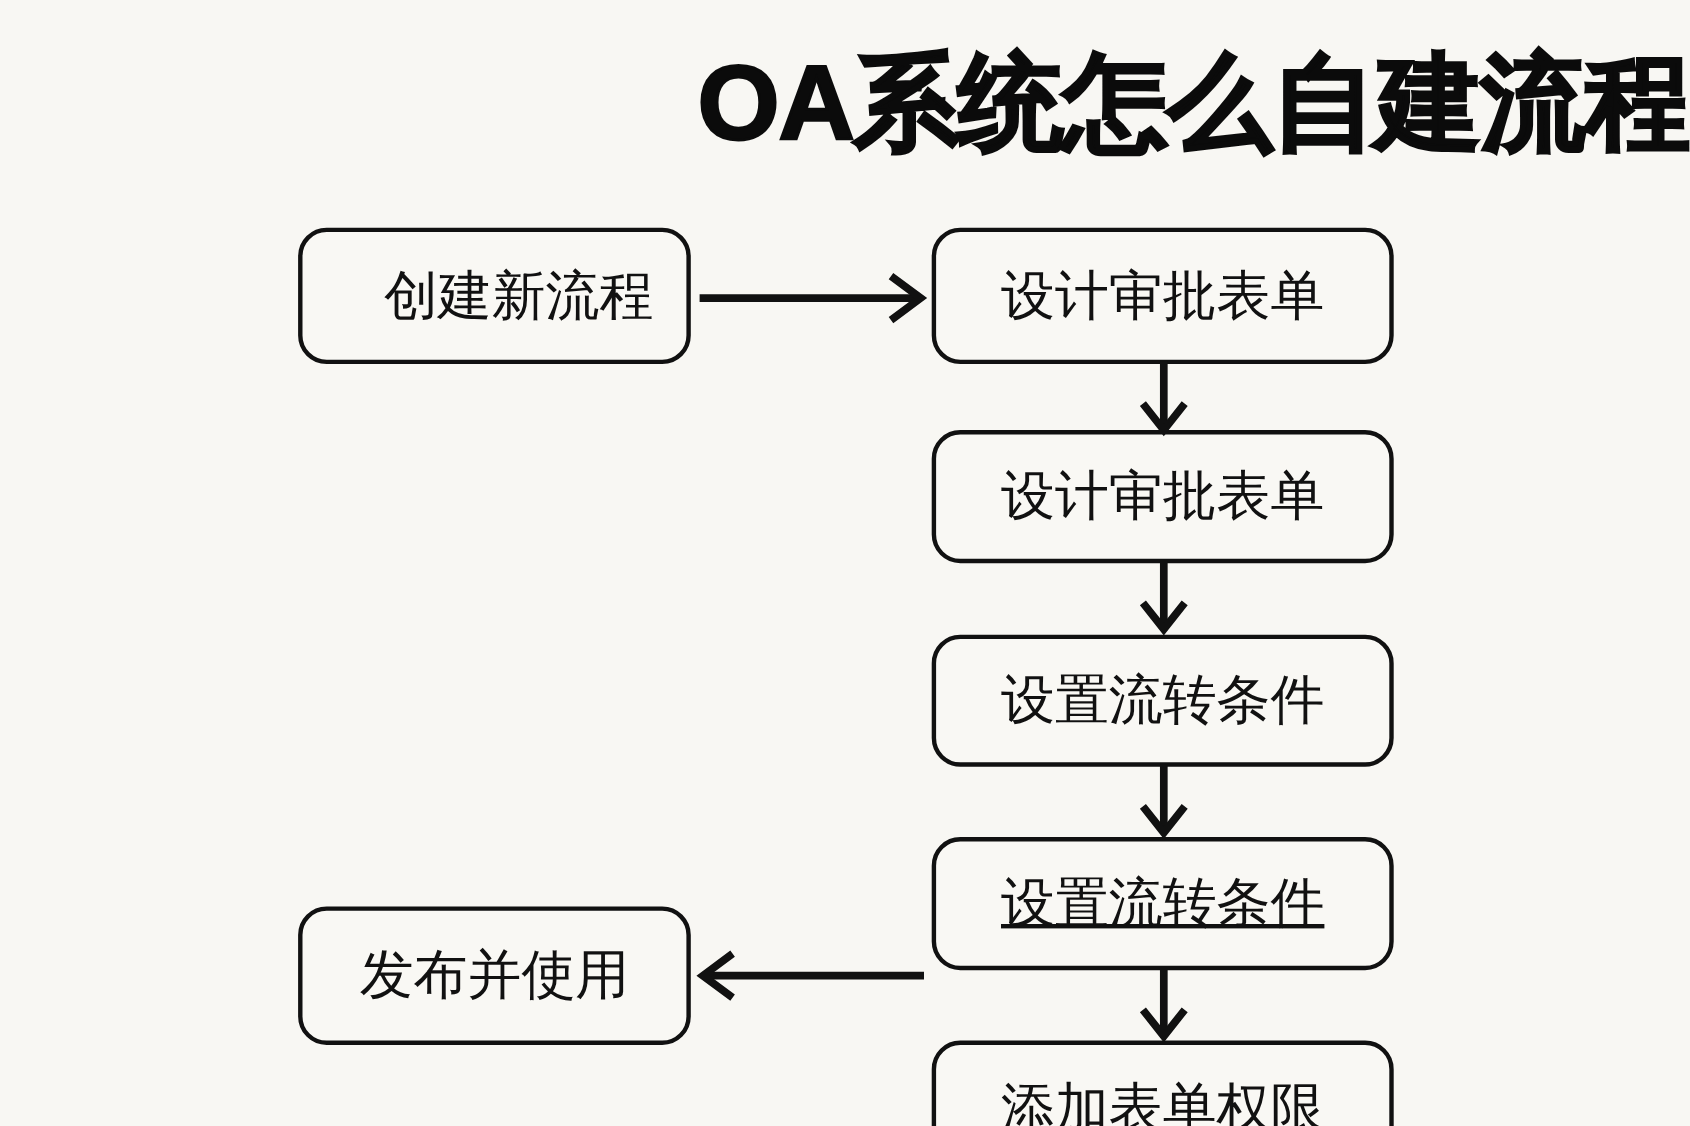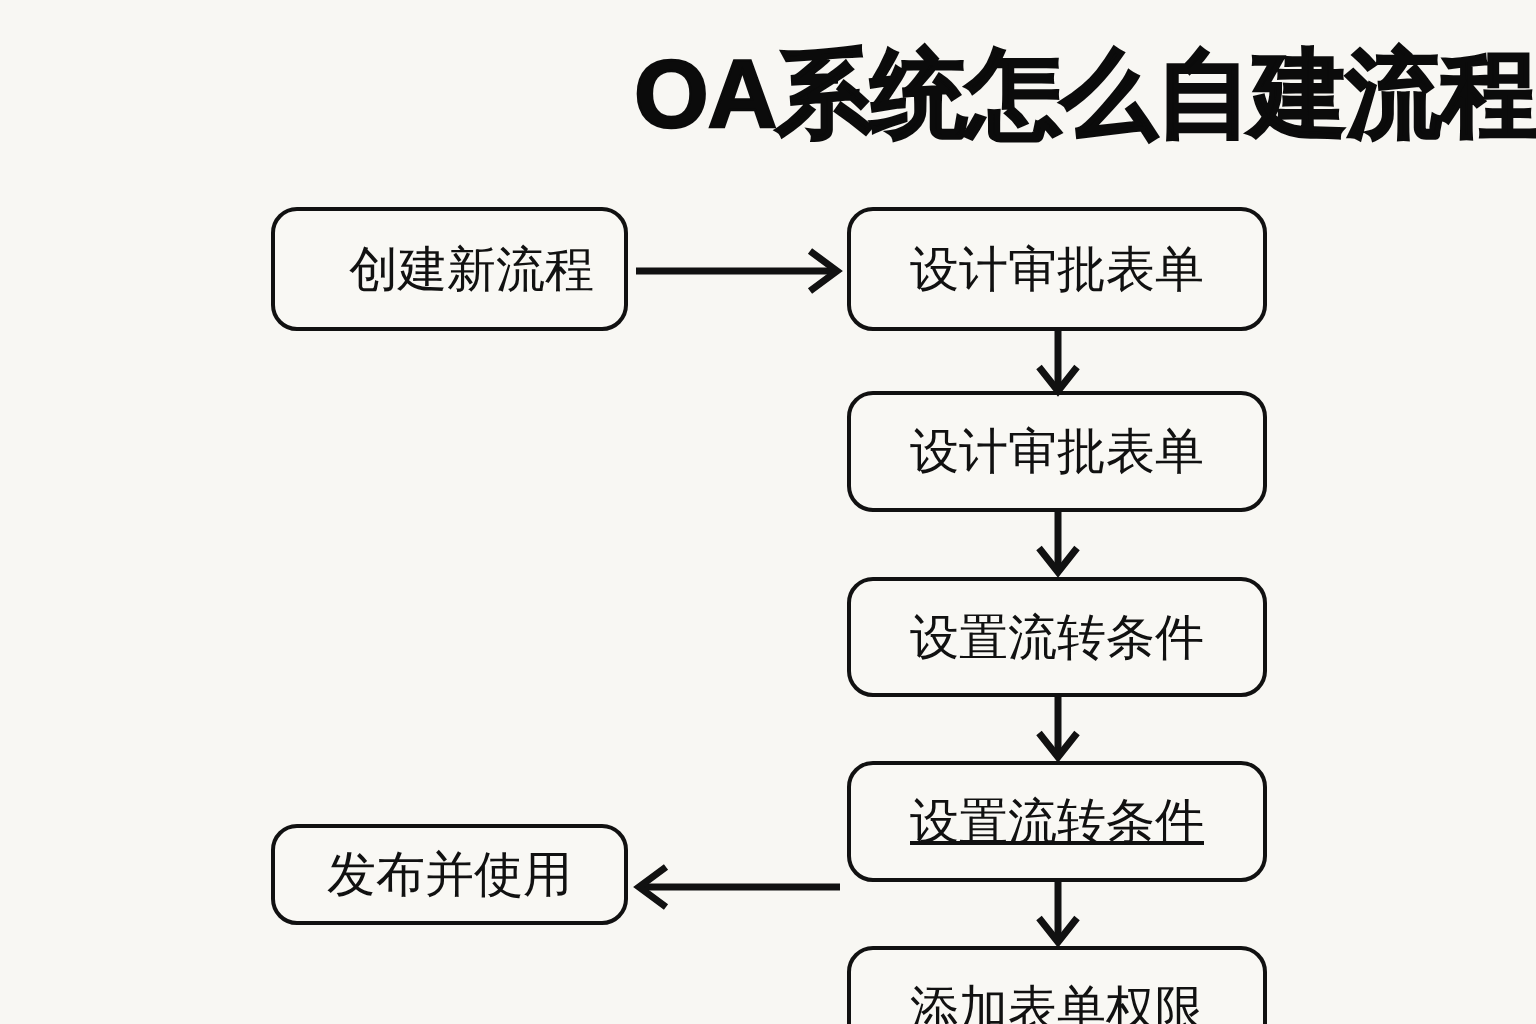--- a/index.html
+++ b/index.html
@@ -55,21 +55,21 @@
   .node .node-label {
     font-size: 49px;
     line-height: 1;
     font-weight: 400;
     white-space: nowrap;
     color: #111111;
   }
 
   
   #node-create  { left: 271px; top: 207px; width: 357px; height: 124px; padding-left: 44px; }
-  #node-publish { left: 271px; top: 824px; width: 357px; height: 101px; }
+  #node-publish { left: 271px; top: 824px; width: 357px; height: 126px; }
 
   
   #node-basic-info  { left: 847px; top: 207px; width: 420px; height: 124px; }
   #node-form-design { left: 847px; top: 391px; width: 420px; height: 121px; }
   #node-nodes       { left: 847px; top: 577px; width: 420px; height: 120px; }
   #node-conditions  { left: 847px; top: 761px; width: 420px; height: 121px; text-decoration: underline; }
   #node-permissions { left: 847px; top: 946px; width: 420px; height: 124px; }
 
   
   .arrow {

